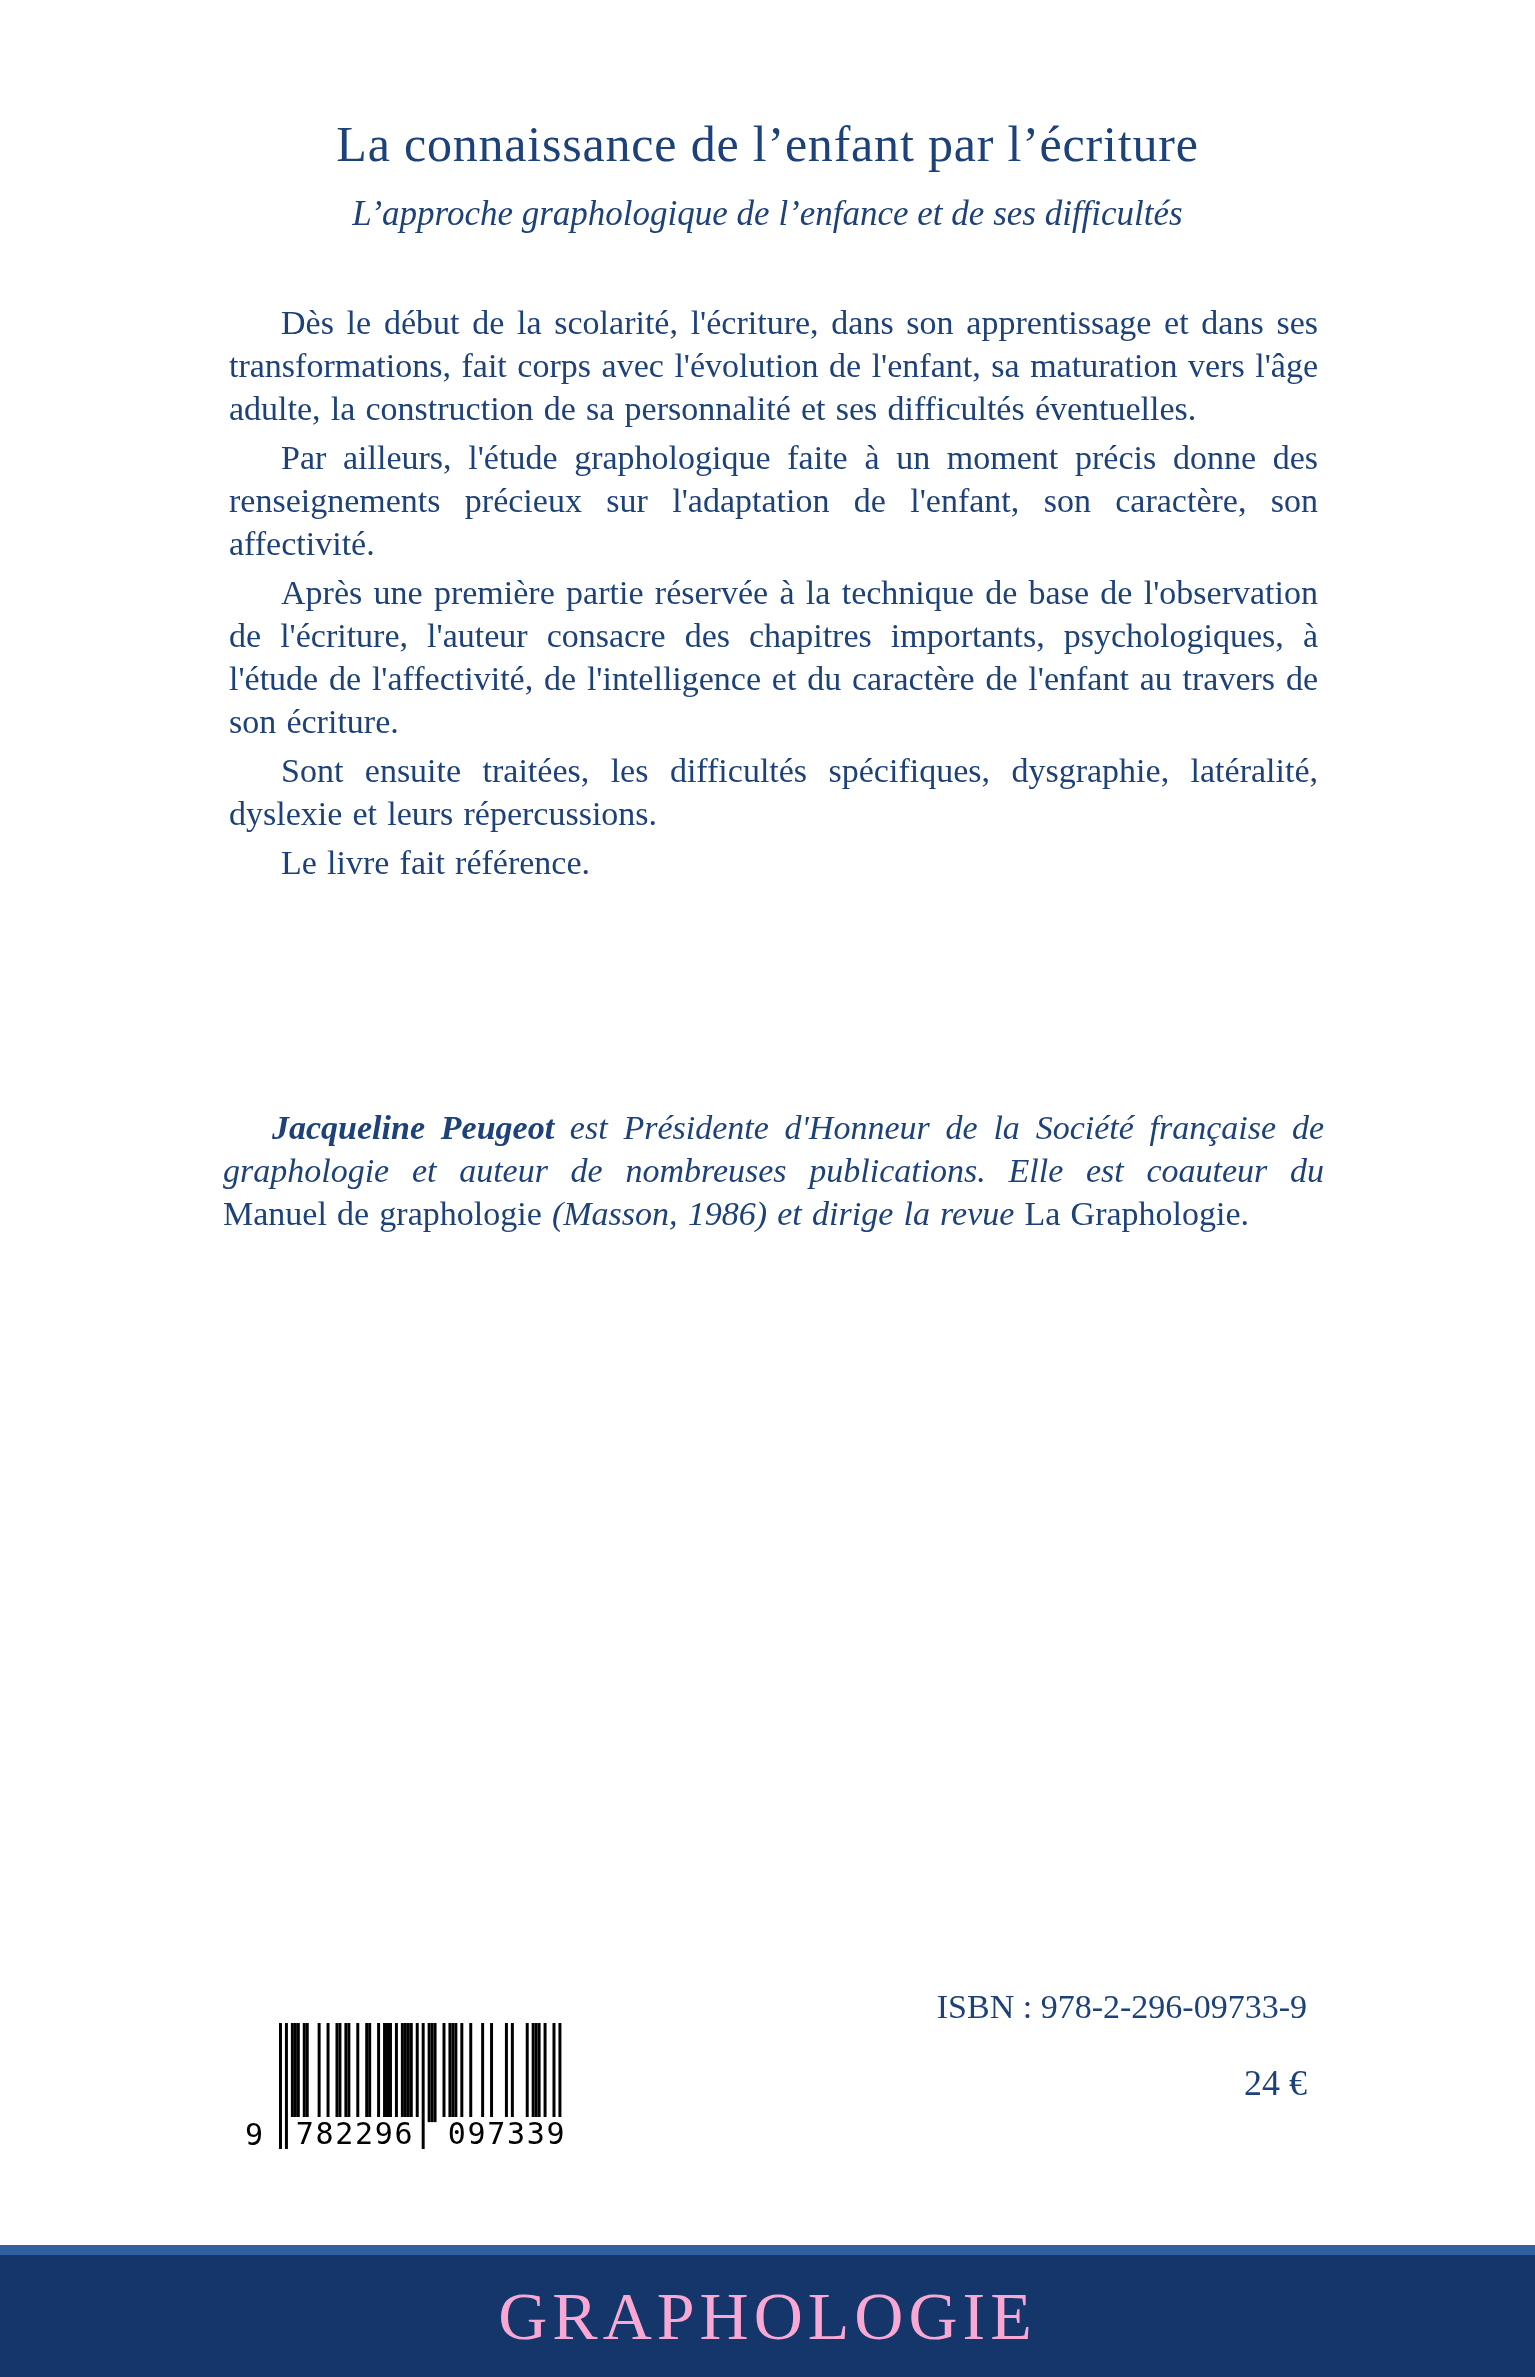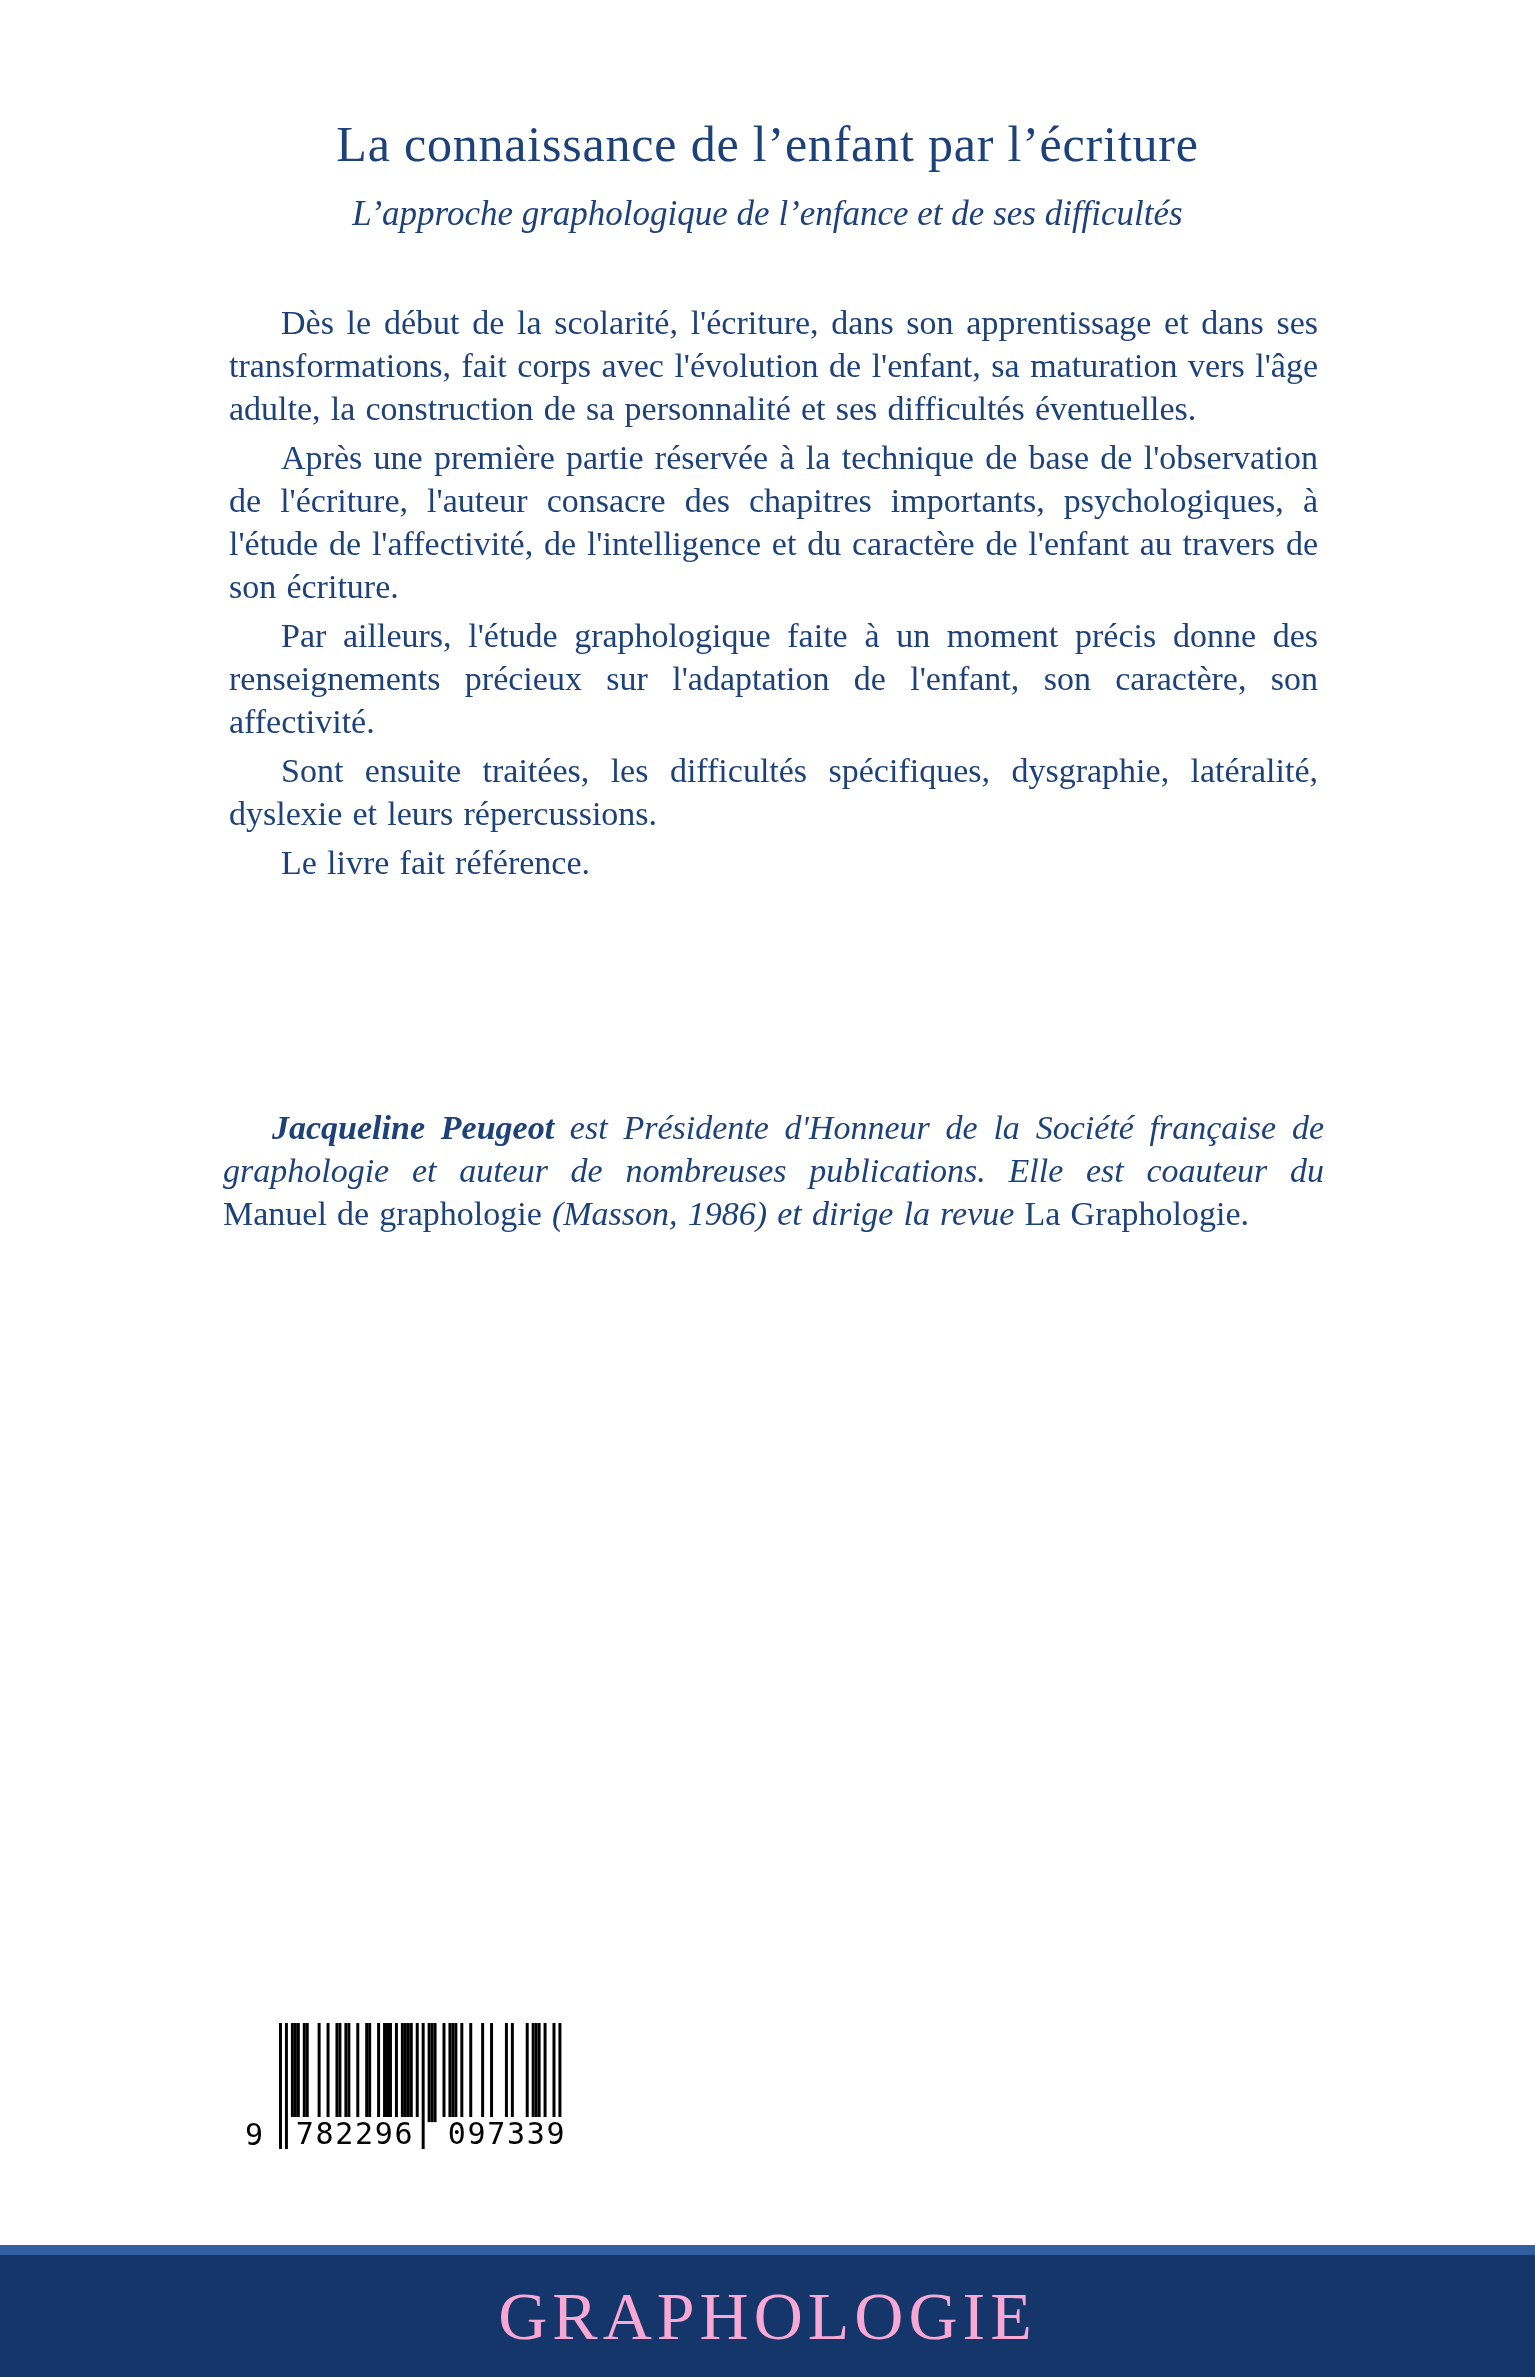--- a/index.html
+++ b/index.html
@@ -114,22 +114,22 @@
 <body>
 
 <div class="page">
 
   <h1 class="title">La connaissance de l’enfant par l’écriture</h1>
 
   <div class="subtitle">L’approche graphologique de l’enfance et de ses difficultés</div>
 
   <div class="body-block">
     <p>Dès le début de la scolarité, l'écriture, dans son apprentissage et dans ses transformations, fait corps avec l'évolution de l'enfant, sa maturation vers l'âge adulte, la construction de sa personnalité et ses difficultés éventuelles.</p>
+    <p>Par ailleurs, l'étude graphologique faite à un moment précis donne des renseignements précieux sur l'adaptation de l'enfant, son caractère, son affectivité.</p>
     <p>Après une première partie réservée à la technique de base de l'observation de l'écriture, l'auteur consacre des chapitres importants, psychologiques, à l'étude de l'affectivité, de l'intelligence et du caractère de l'enfant au travers de son écriture.</p>
-    <p>Par ailleurs, l'étude graphologique faite à un moment précis donne des renseignements précieux sur l'adaptation de l'enfant, son caractère, son affectivité.</p>
     <p>Sont ensuite traitées, les difficultés spécifiques, dysgraphie, latéralité, dyslexie et leurs répercussions.</p>
     <p>Le livre fait référence.</p>
   </div>
 
   <div class="bio"><span class="seg-bold-italic">Jacqueline Peugeot</span><span class="seg-italic"> est Présidente d'Honneur de la Société française de graphologie et auteur de nombreuses publications. Elle est coauteur du </span><span class="seg-roman">Manuel de graphologie</span><span class="seg-italic"> (Masson, 1986) et dirige la revue </span><span class="seg-roman">La Graphologie.</span></div>
 
   <div class="barcode">
     <div class="barcode-inner">
       <span class="bc-first">9</span>
       <div class="bc-bars"><svg width="283" height="126" xmlns="http://www.w3.org/2000/svg" viewBox="0 0 337 150">
@@ -181,20 +181,24 @@
             <rect x="325.68" y="0" width="3.54" height="150" fill="#000000"></rect>
             <rect x="332.76" y="0" width="3.54" height="150" fill="#000000"></rect>
           </svg></div>
       <div class="bc-digits">
         <span>782296</span>
         <span>097339</span>
       </div>
     </div>
   </div>
 
+  <div class="pricing">
+    <span class="isbn">ISBN : 978-2-296-09733-9</span>
+    <span class="price">24 €</span>
+  </div>
 
   <div class="band-strip"></div>
   <div class="band">
     <span class="band-title">GRAPHOLOGIE</span>
   </div>
 
 </div>
 
 
 </body></html>

